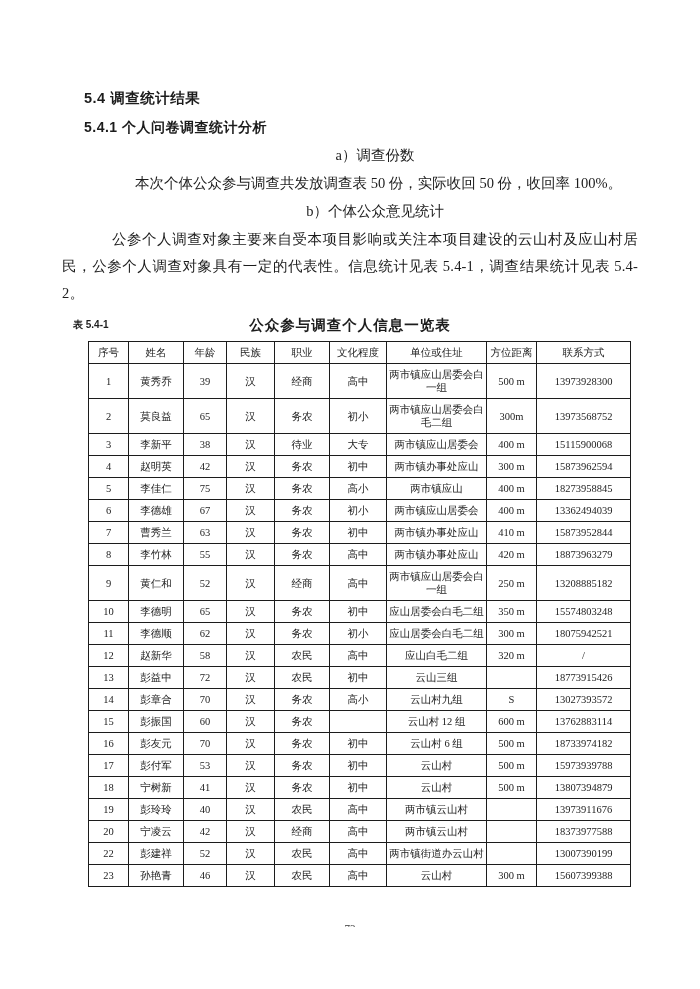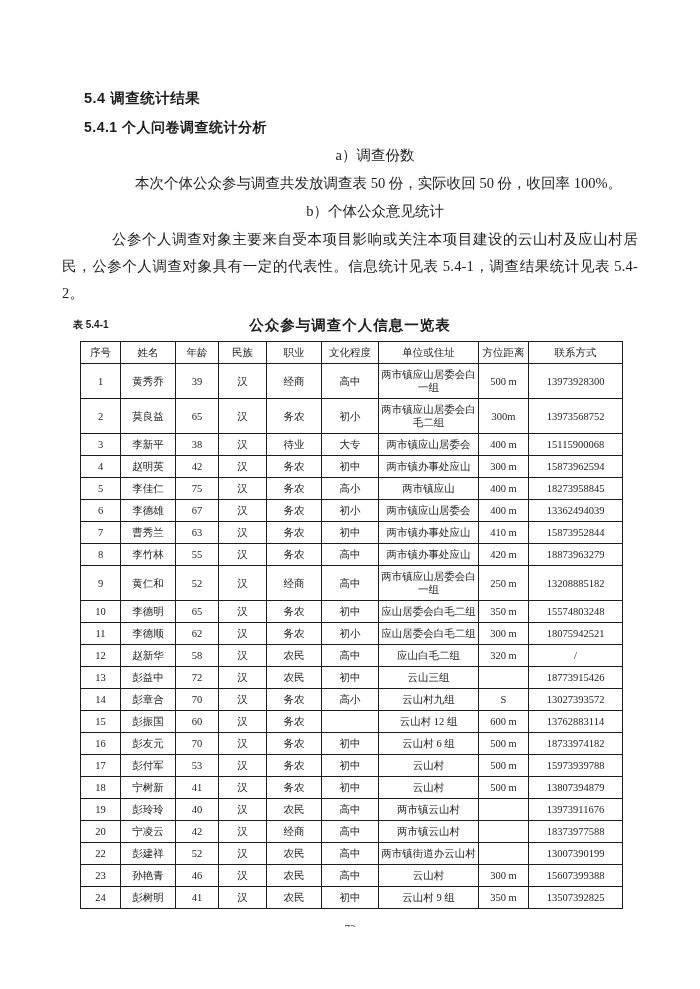--- a/index.html
+++ b/index.html
@@ -71,21 +71,21 @@
     font-size: 10px;
     line-height: 22px;
   }
   .caption-title {
     text-align: center;
     font-size: 14.5px;
     line-height: 22px;
     letter-spacing: 1px;
   }
   table.survey {
-    margin-left: 18px;
+    margin-left: 26px;
     margin-top: 5px;
     width: 542px;
     border-collapse: collapse;
     table-layout: fixed;
     border: 1.5px solid #1c1c1c;
   }
   table.survey th, table.survey td {
     border: 1px solid #1c1c1c;
     font-weight: normal;
     font-size: 10.5px;
@@ -387,30 +387,19 @@
             <td>23</td>
             <td>孙艳青</td>
             <td>46</td>
             <td>汉</td>
             <td>农民</td>
             <td>高中</td>
             <td>云山村</td>
             <td>300 m</td>
             <td>15607399388</td>
           </tr>
-          <tr>
-            <td>24</td>
-            <td>彭树明</td>
-            <td>41</td>
-            <td>汉</td>
-            <td>农民</td>
-            <td>初中</td>
-            <td>云山村 9 组</td>
-            <td>350 m</td>
-            <td>13507392825</td>
-          </tr>
         </tbody>
     </table>
 
   </div>
 
   <div class="page-number">73</div>
 </div>
 
 </body></html>

